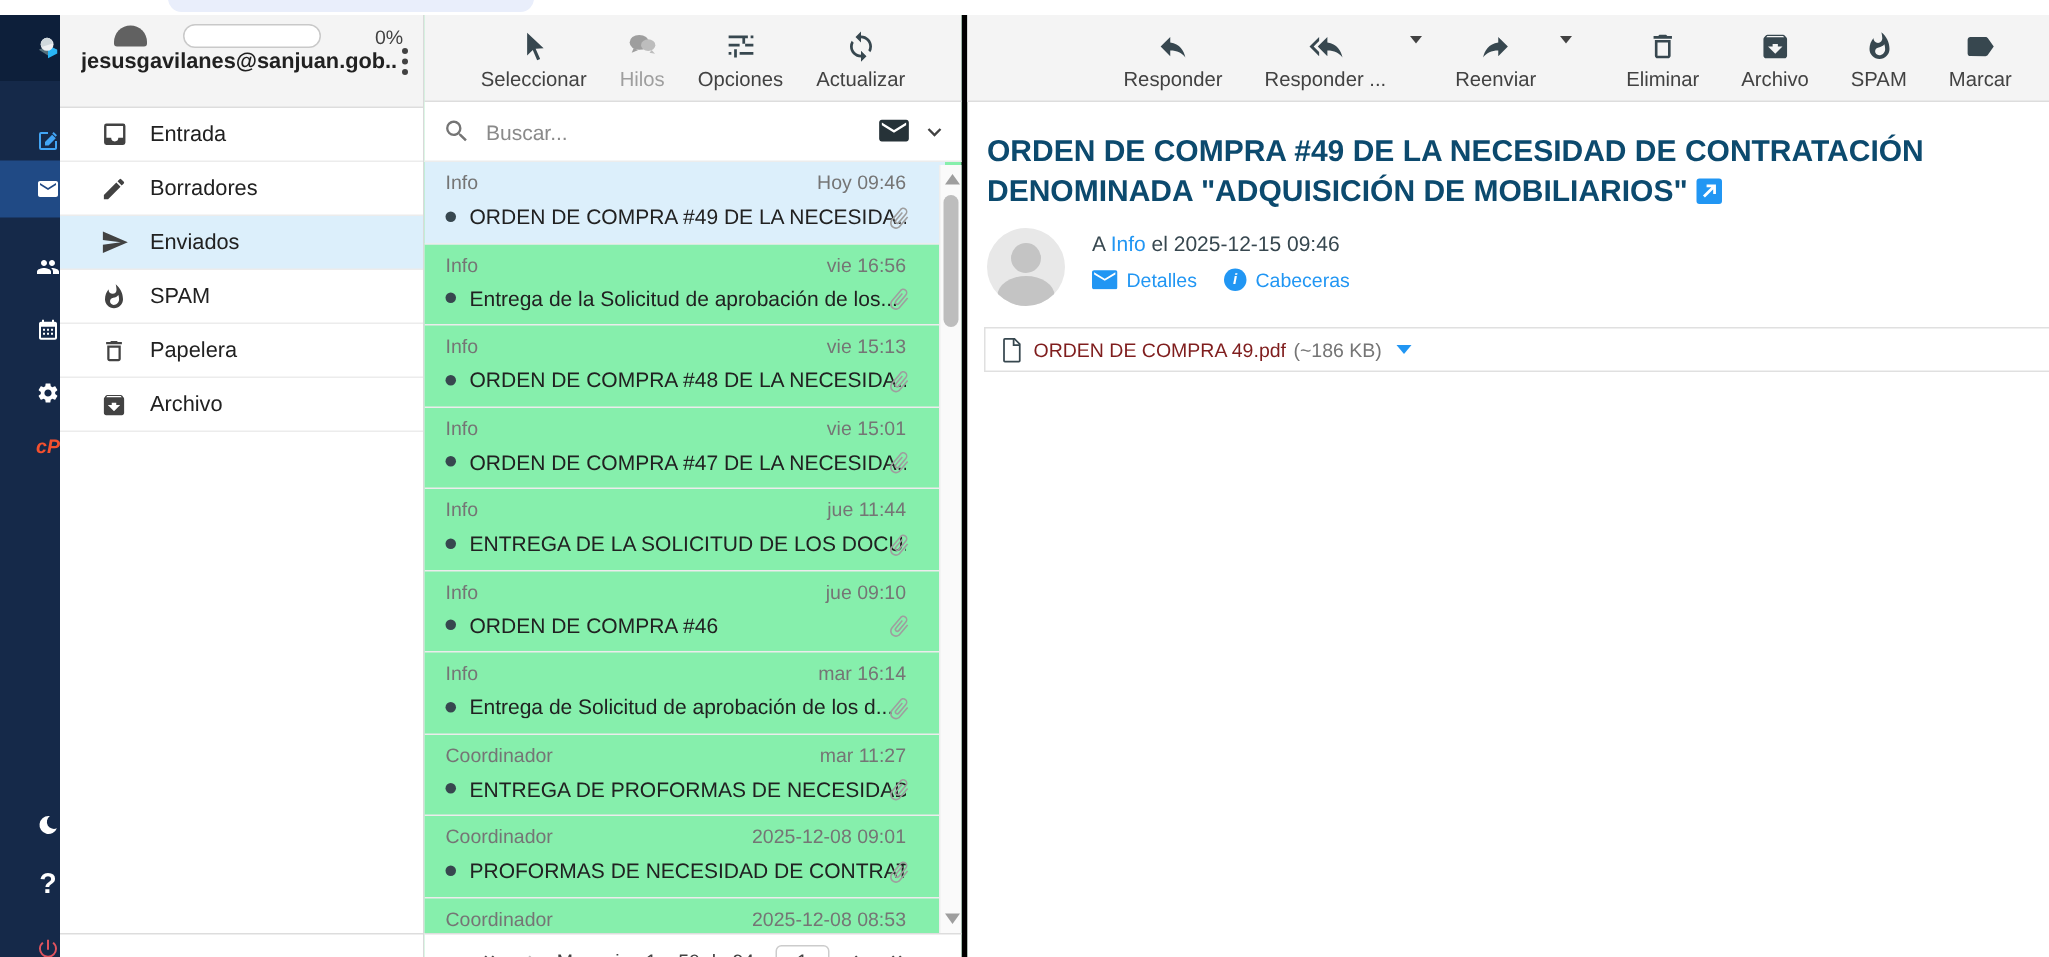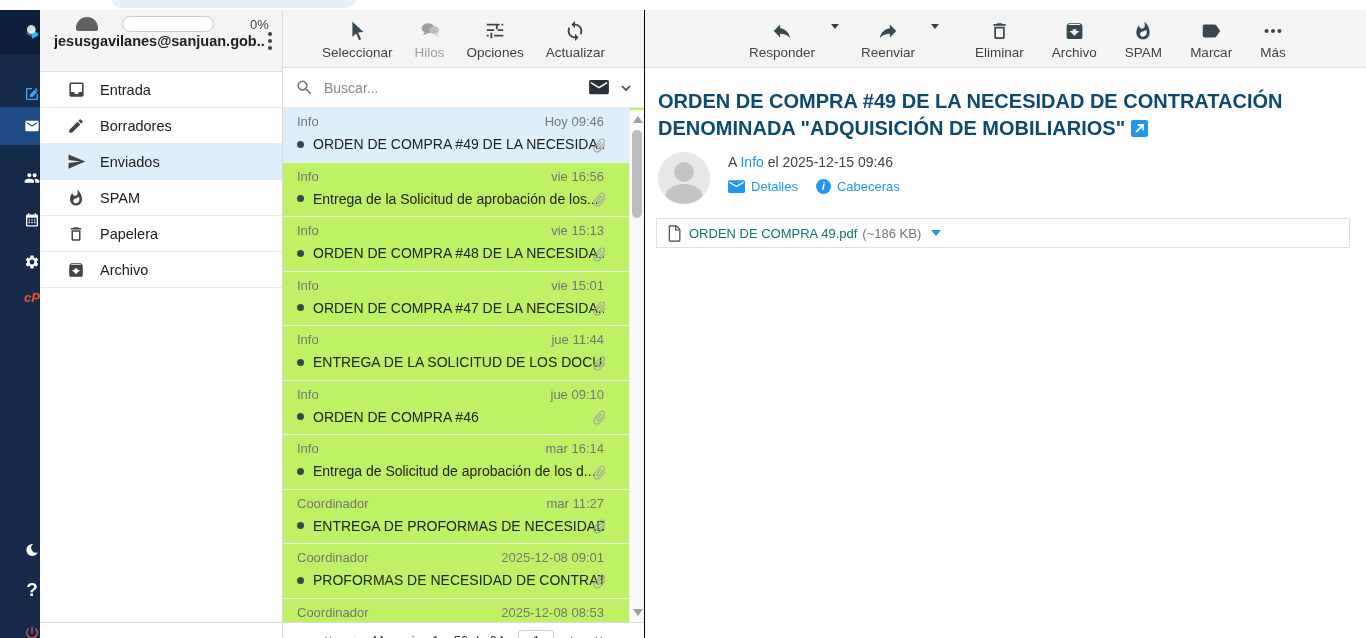--- a/index.html
+++ b/index.html
@@ -37,21 +37,21 @@
   .folder.selected { background:#dcEEfb; background:#dceffb; }
   .ficon { width:20px; height:20px; margin-right:14px; display:flex; align-items:center; justify-content:center; }
   .flabel { font-size:14.5px; color:#212121; }
   .quota { position:absolute; left:0; right:0; top:612px; border-top:1px solid #ddd; height:16px; }
   .quota-row { position:absolute; left:0; top:6px; width:100%; display:flex; align-items:center; }
   .disk { margin-left:36px; width:22px; height:14px; background:#616161; border-radius:11px 11px 2px 2px; }
   .qbar { margin-left:24px; width:92px; height:16px; border:1px solid #c9c9c9; border-radius:9px; background:#fff; }
   .qpct { margin-left:36px; font-size:13px; color:#424242; }
 
   
-  .list { position:relative; width:362px; flex:0 0 362px; border-right:1px solid #000000; background:#bef264; }
+  .list { position:relative; width:362px; flex:0 0 362px; border-right:4px solid #000000; background:#86efac; }
   .ltoolbar { height:58px; background:#f4f4f4; border-bottom:1px solid #ddd; display:flex; justify-content:center; align-items:center; gap:22px; padding-top:2px; }
   .tbtn { display:flex; flex-direction:column; align-items:center; gap:3px; cursor:pointer; background:none; border:none; }
   .tbtn .tlabel { font-size:13.5px; color:#424242; }
   .tbtn.disabled .tlabel { color:#9e9e9e; }
   .searchrow { height:40px; display:flex; align-items:center; padding:0 10px 0 12px; border-bottom:1px solid #ececec; background:#fff; }
   .searchrow input { flex:1; border:none; outline:none; font-size:14px; color:#424242; margin-left:10px; background:transparent; }
   .searchrow input::placeholder { color:#8a8a8a; }
   .rows { position:absolute; left:0; top:98px; width:347px; height:514px; overflow:hidden; }
   .mrow { height:54.5px; padding:6px 26px 0 14px; border-bottom:1px solid #ececec; position:relative; cursor:pointer; }
   .mrow.selected { background:#dceffb; }
@@ -83,21 +83,21 @@
   .avatar { width:52px; height:52px; border-radius:50%; background:#e8e8e8; overflow:hidden; position:relative; flex:0 0 52px; }
   .av-head { position:absolute; left:16px; top:10px; width:20px; height:20px; border-radius:50%; background:#c4c4c4; }
   .av-body { position:absolute; left:7px; top:32px; width:38px; height:26px; border-radius:50% 50% 0 0; background:#c4c4c4; }
   .metatext { margin-left:18px; padding-top:2px; }
   .metaline1 { font-size:14px; color:#37474f; }
   .metaline1 .lnk { color:#2196f3; }
   .metaline2 { display:flex; align-items:center; gap:18px; margin-top:9px; }
   .bluebit { display:flex; align-items:center; gap:6px; font-size:13px; color:#2196f3; cursor:pointer; }
   .infocirc { width:15px; height:15px; border-radius:50%; background:#2196f3; color:#fff; font-size:10px; font-weight:bold; display:flex; align-items:center; justify-content:center; font-style:italic; }
   .attach { margin:14px 16px 0 11px; height:30px; border:1px solid #e0e0e0; display:flex; align-items:center; padding:0 10px; }
-  .attname { font-size:13px; color:#0f766e; margin-left:8px; }
+  .attname { font-size:13px; color:#7f1d1d; margin-left:8px; }
   .attsize { font-size:13px; color:#757575; margin-left:5px; }
   .attcaret { width:0; height:0; border-left:5px solid transparent; border-right:5px solid transparent; border-top:6px solid #2196f3; margin-left:10px; cursor:pointer; }
   .mailbody { margin:22px 40px 0 13px; font-family:"DejaVu Sans Mono", monospace; font-size:12.5px; line-height:21px; color:#37474f; max-width:640px; }
 
   svg { display:block; }
 </style>
 </head>
 <body>
 
 <div class="page">
@@ -442,20 +442,26 @@
       </div>
     </section>
 
     <section class="content">
       <div class="ctoolbar">
         <button class="cbtn">
           <svg width="24" height="22" viewBox="0 0 24 24" fill="#37474f">
               <path d="M10 9V5l-7 7 7 7v-4.1c5 0 8.5 1.6 11 5.1-1-5-4-10-11-11z"></path>
             </svg>
           <span class="tlabel">Responder</span>
+        </button>
+        <button class="cbtn">
+          <svg width="26" height="22" viewBox="0 0 24 24" fill="#37474f">
+              <path d="M7 8V5l-7 7 7 7v-3l-4-4 4-4zm6 1V5l-7 7 7 7v-4.1c5 0 8.5 1.6 11 5.1-1-5-4-10-11-11z"></path>
+            </svg>
+          <span class="tlabel">Responder ...</span>
         </button>
         <span class="ddcaret"></span>
         <button class="cbtn">
           <svg width="24" height="22" viewBox="0 0 24 24" fill="#37474f">
               <path d="M14 9V5l7 7-7 7v-4.1c-5 0-8.5 1.6-11 5.1 1-5 4-10 11-11z"></path>
             </svg>
           <span class="tlabel">Reenviar</span>
         </button>
         <span class="ddcaret"></span>
         <button class="cbtn" style="margin-left:14px">

